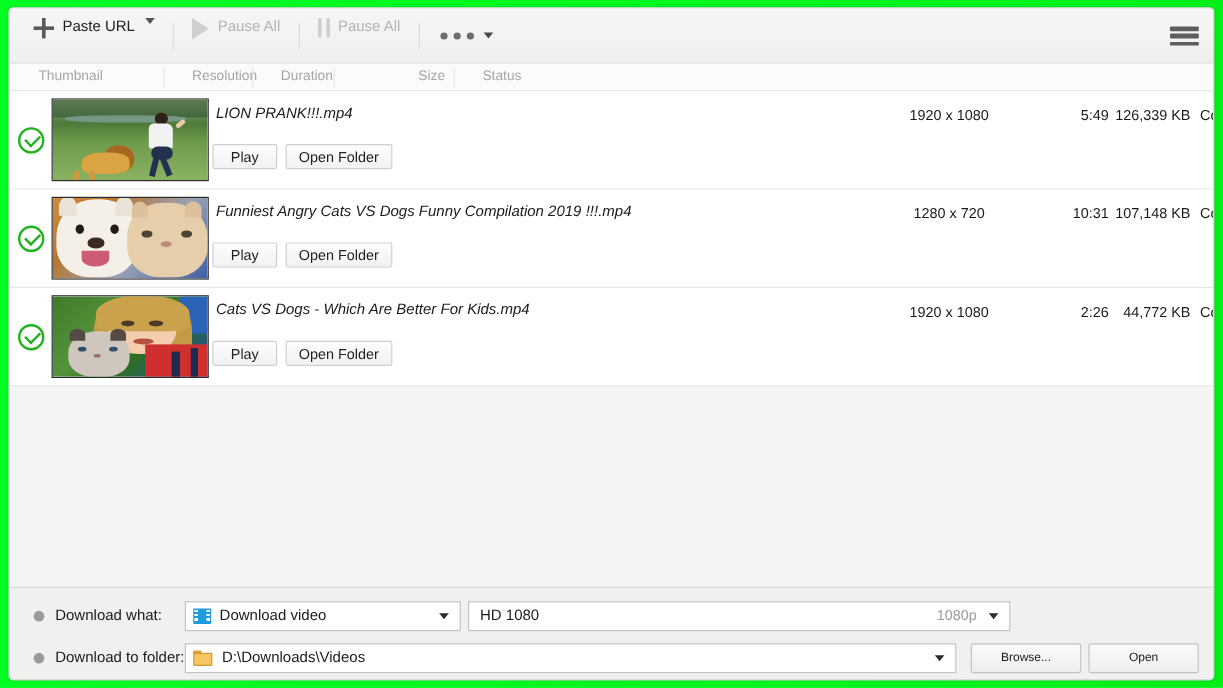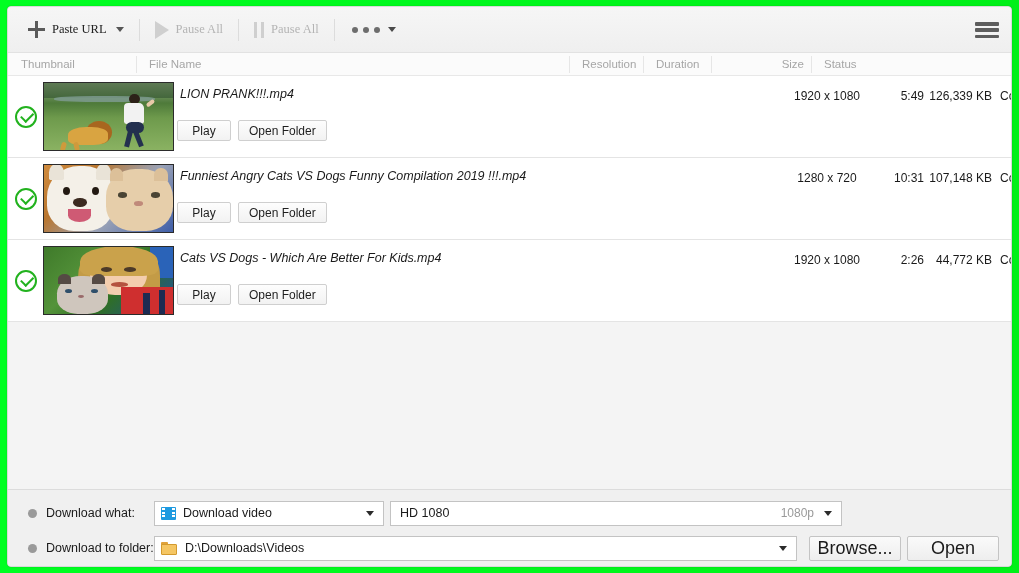--- a/index.html
+++ b/index.html
@@ -34,24 +34,24 @@
   .toolbar {
     position: relative;
     height: 46px;
     background: linear-gradient(180deg,#f6f6f6 0%, #efefef 100%);
     display: flex;
     align-items: center;
     padding: 0 8px 0 14px;
     border-bottom: 1px solid #e2e2e2;
   }
   .tb-item {
-    display: flex; align-items: center;
+    display: flex; 
     height: 30px; padding: 0 6px;
     font-size: 12.5px; color: #222;
-    cursor: default; white-space: nowrap; font-family: Liberation Serif, serif;
+    cursor: default; white-space: nowrap;
   }
   .tb-item.disabled { color: #b4b4b4; }
   .tb-label { margin-left: 7px; }
   .tb-sep {
     width: 1px; height: 22px;
     background: #dcdcdc;
     margin: 0 9px;
   }
   .caret {
     width: 0; height: 0;
@@ -98,21 +98,21 @@
   
   .colhead {
     display: flex;
     height: 23px;
     background: #fbfbfb;
     border-bottom: 1px solid #e8e8e8;
     font-size: 11.5px;
     color: #a6a6a6;
     align-items: center;
   }
-  .ch { position: relative; height: 23px; line-height: 23px; padding-left: 13px; }
+  .ch { position: relative; height: 23px; line-height: 23px; padding-left: 24px; }
   .ch + .ch::before {
     content:""; position:absolute; left:0; top:3px;
     width:1px; height:17px; background:#e6e6e6;
   }
   .ch-thumb { width: 128px; }
   .ch-name  { width: 433px; }
   .ch-res   { width: 74px; }
   .ch-dur   { width: 68px; }
   .ch-size  { width: 100px; text-align: right; padding-right: 7px; padding-left:0; }
   .ch-status{ flex: 1; }
@@ -176,21 +176,21 @@
     border: 1px solid #cfcfcf;
     border-radius: 2px;
     display: flex; align-items: center; justify-content: center;
     cursor: default;
   }
   .cell {
     position: absolute; top: 13px;
     font-size: 12px; color: #1a1a1a;
     white-space: nowrap;
   }
-  .c-res   { left: 616px; width: 74px; text-align: center; }
+  .c-res   { left: 580px; width: 74px; text-align: center; }
   .c-dur   { left: 682px; width: 68px; text-align: right; }
   .c-size  { left: 750px; width: 68px; text-align: right; }
   .c-stat  { left: 826px; }
   .cellwrap { position:absolute; left:0; right:0; top:0; height:82px; }
 
   
   .sc { position:absolute; inset:0; }
   
   .s1 { background: linear-gradient(180deg,#8fa97b 0%, #6d8f5c 18%, #4e7a3a 30%, #6e9a4c 52%, #8ab262 100%); }
   .s1 .treeline { position:absolute; left:0; right:0; top:0; height:22%; background:linear-gradient(180deg,#5e7a54,#44673c); }
@@ -283,21 +283,21 @@
   }
   .film::before { left:1.4px; background: repeating-linear-gradient(#fff 0 2px, #1e9ae0 2px 3.6px); }
   .film::after  { right:1.4px; background: repeating-linear-gradient(#fff 0 2px, #1e9ae0 2px 3.6px); }
   .folder {
     width: 16px; height: 13px; position: relative; margin-right: 8px; flex:0 0 16px;
   }
   .folder .tab { position:absolute; left:0; top:0; width:7px; height:3px; background:#e0a23a; border-radius:1px 1px 0 0;}
   .folder .bod { position:absolute; left:0; top:2.5px; width:16px; height:10.5px; background:#f5c663; border:1px solid #d39a2e; border-radius:1px;}
   .bbtn {
     height: 25px; width: 74px;
-    font-size: 18px; color: #1a1a1a;
+    font-size: 10px; color: #1a1a1a;
     background: linear-gradient(180deg,#fafafa,#eeeeee);
     border: 1px solid #c4c4c4; border-radius: 2px;
     display: flex; align-items:center; justify-content:center;
     margin-left: 6px; cursor: default;
   }
   .bbtn.wide { width: 92px; }
 </style>
 </head>
 <body>
 
@@ -345,21 +345,20 @@
 
       <div class="hamburger">
         <span></span>
           <span></span>
           <span></span>
       </div>
     </div>
 
     <div class="colhead">
       <div class="ch ch-thumb">Thumbnail</div>
-      <div class="ch ch-name">File Name</div>
       <div class="ch ch-res">Resolution</div>
       <div class="ch ch-dur">Duration</div>
       <div class="ch ch-size">Size</div>
       <div class="ch ch-status">Status</div>
     </div>
 
     <div class="list">
 
       <div class="row">
         <div class="row-check">

